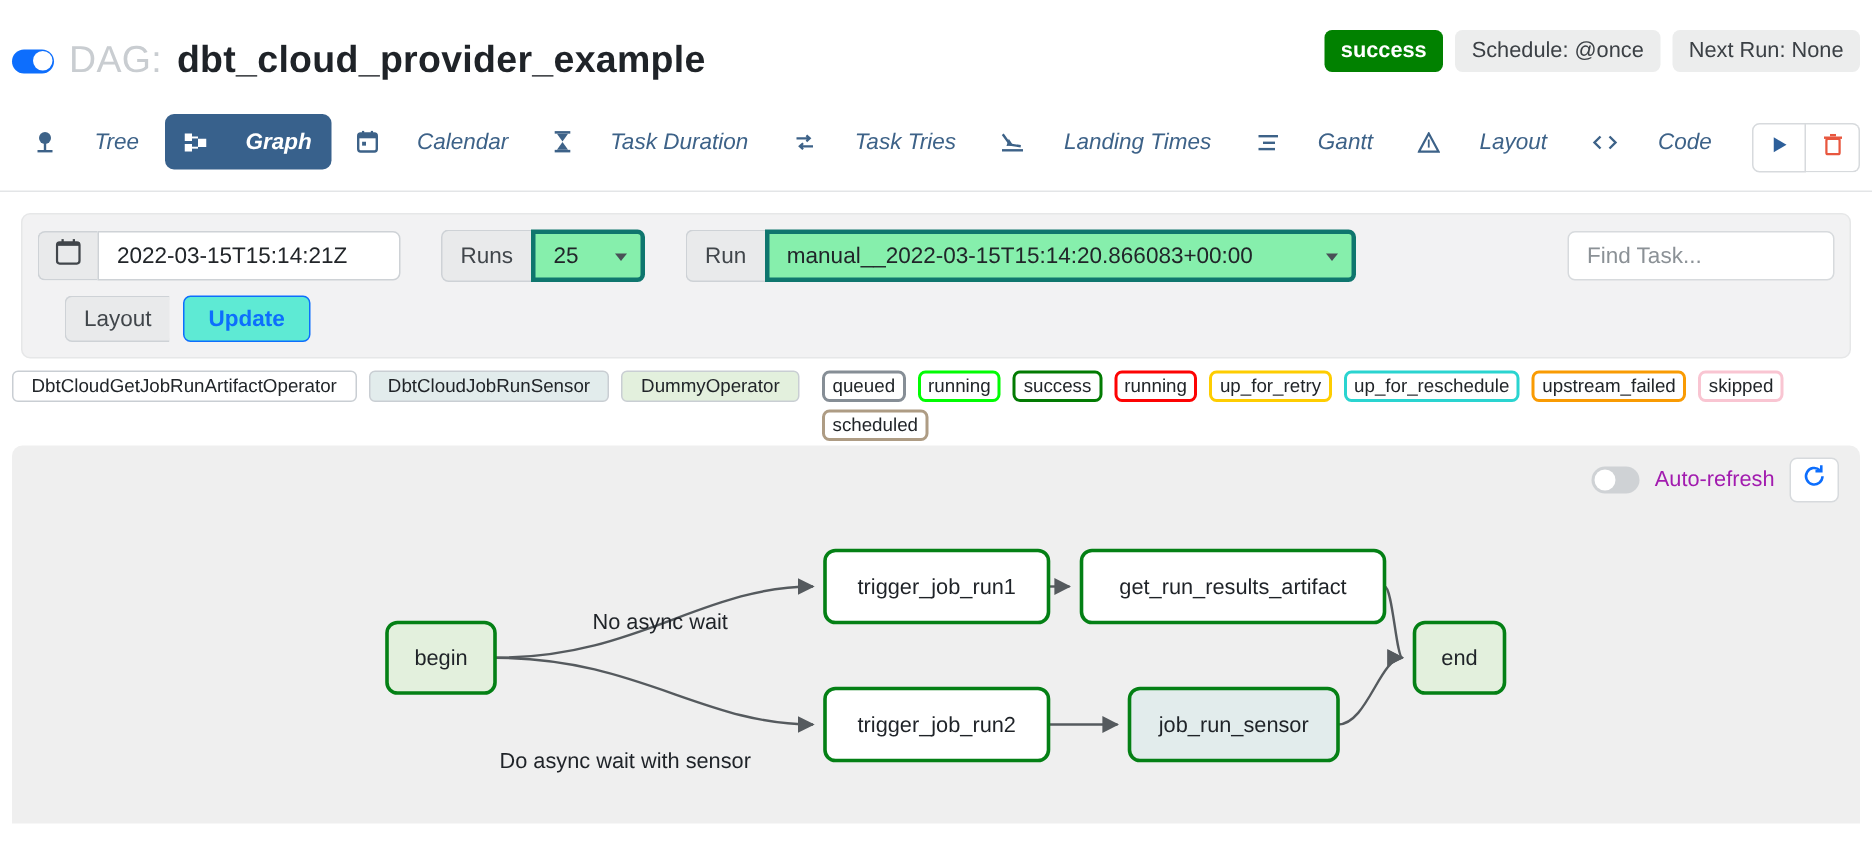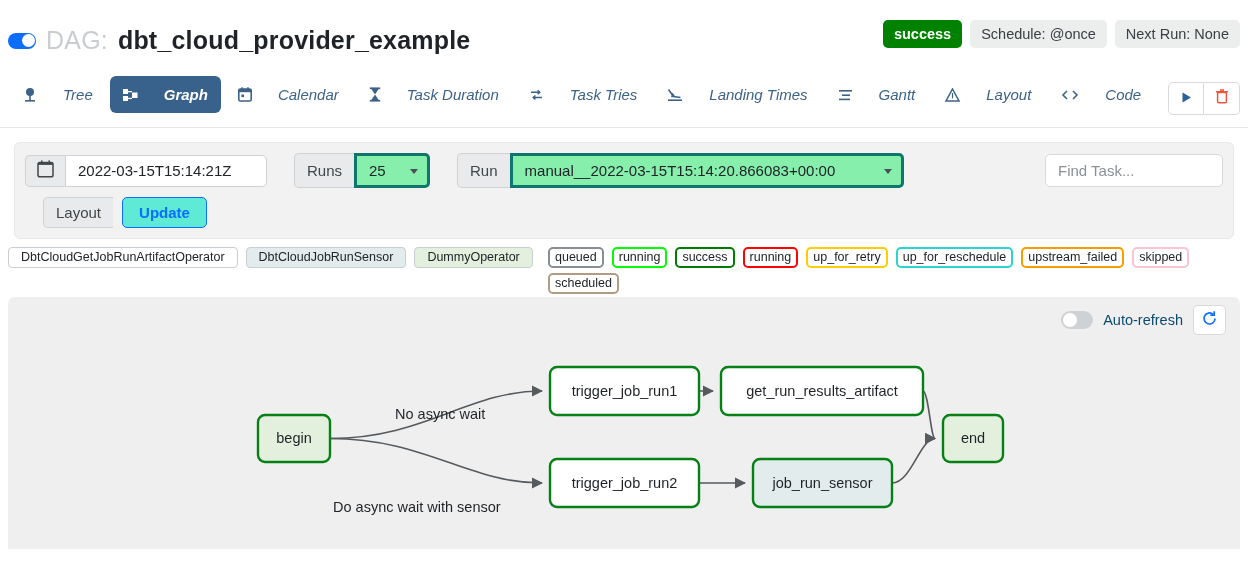--- a/index.html
+++ b/index.html
@@ -191,21 +191,21 @@
   .ar-toggle {
     width: 32px; height: 18px; border-radius: 10px;
     background: #cfd2d5; position: relative;
     cursor: pointer;
   }
   .ar-toggle::after {
     content: ""; position: absolute;
     left: 2px; top: 2px; width: 14px; height: 14px;
     border-radius: 50%; background: #ffffff;
   }
-  .ar-label { font-size: 14.5px; color: #0c4a6e; }
+  .ar-label { font-size: 14.5px; color: #a21caf; }
   .refresh-btn {
     width: 33px; height: 30px;
     background: #ffffff; border: 1px solid #d7dadd;
     border-radius: 5px;
     display: flex; align-items: center; justify-content: center;
     cursor: pointer;
   }
   .graph-svg { position: absolute; left: 0; top: 0; }
 
   .node-rect { stroke: #048015; stroke-width: 2.4px; }

